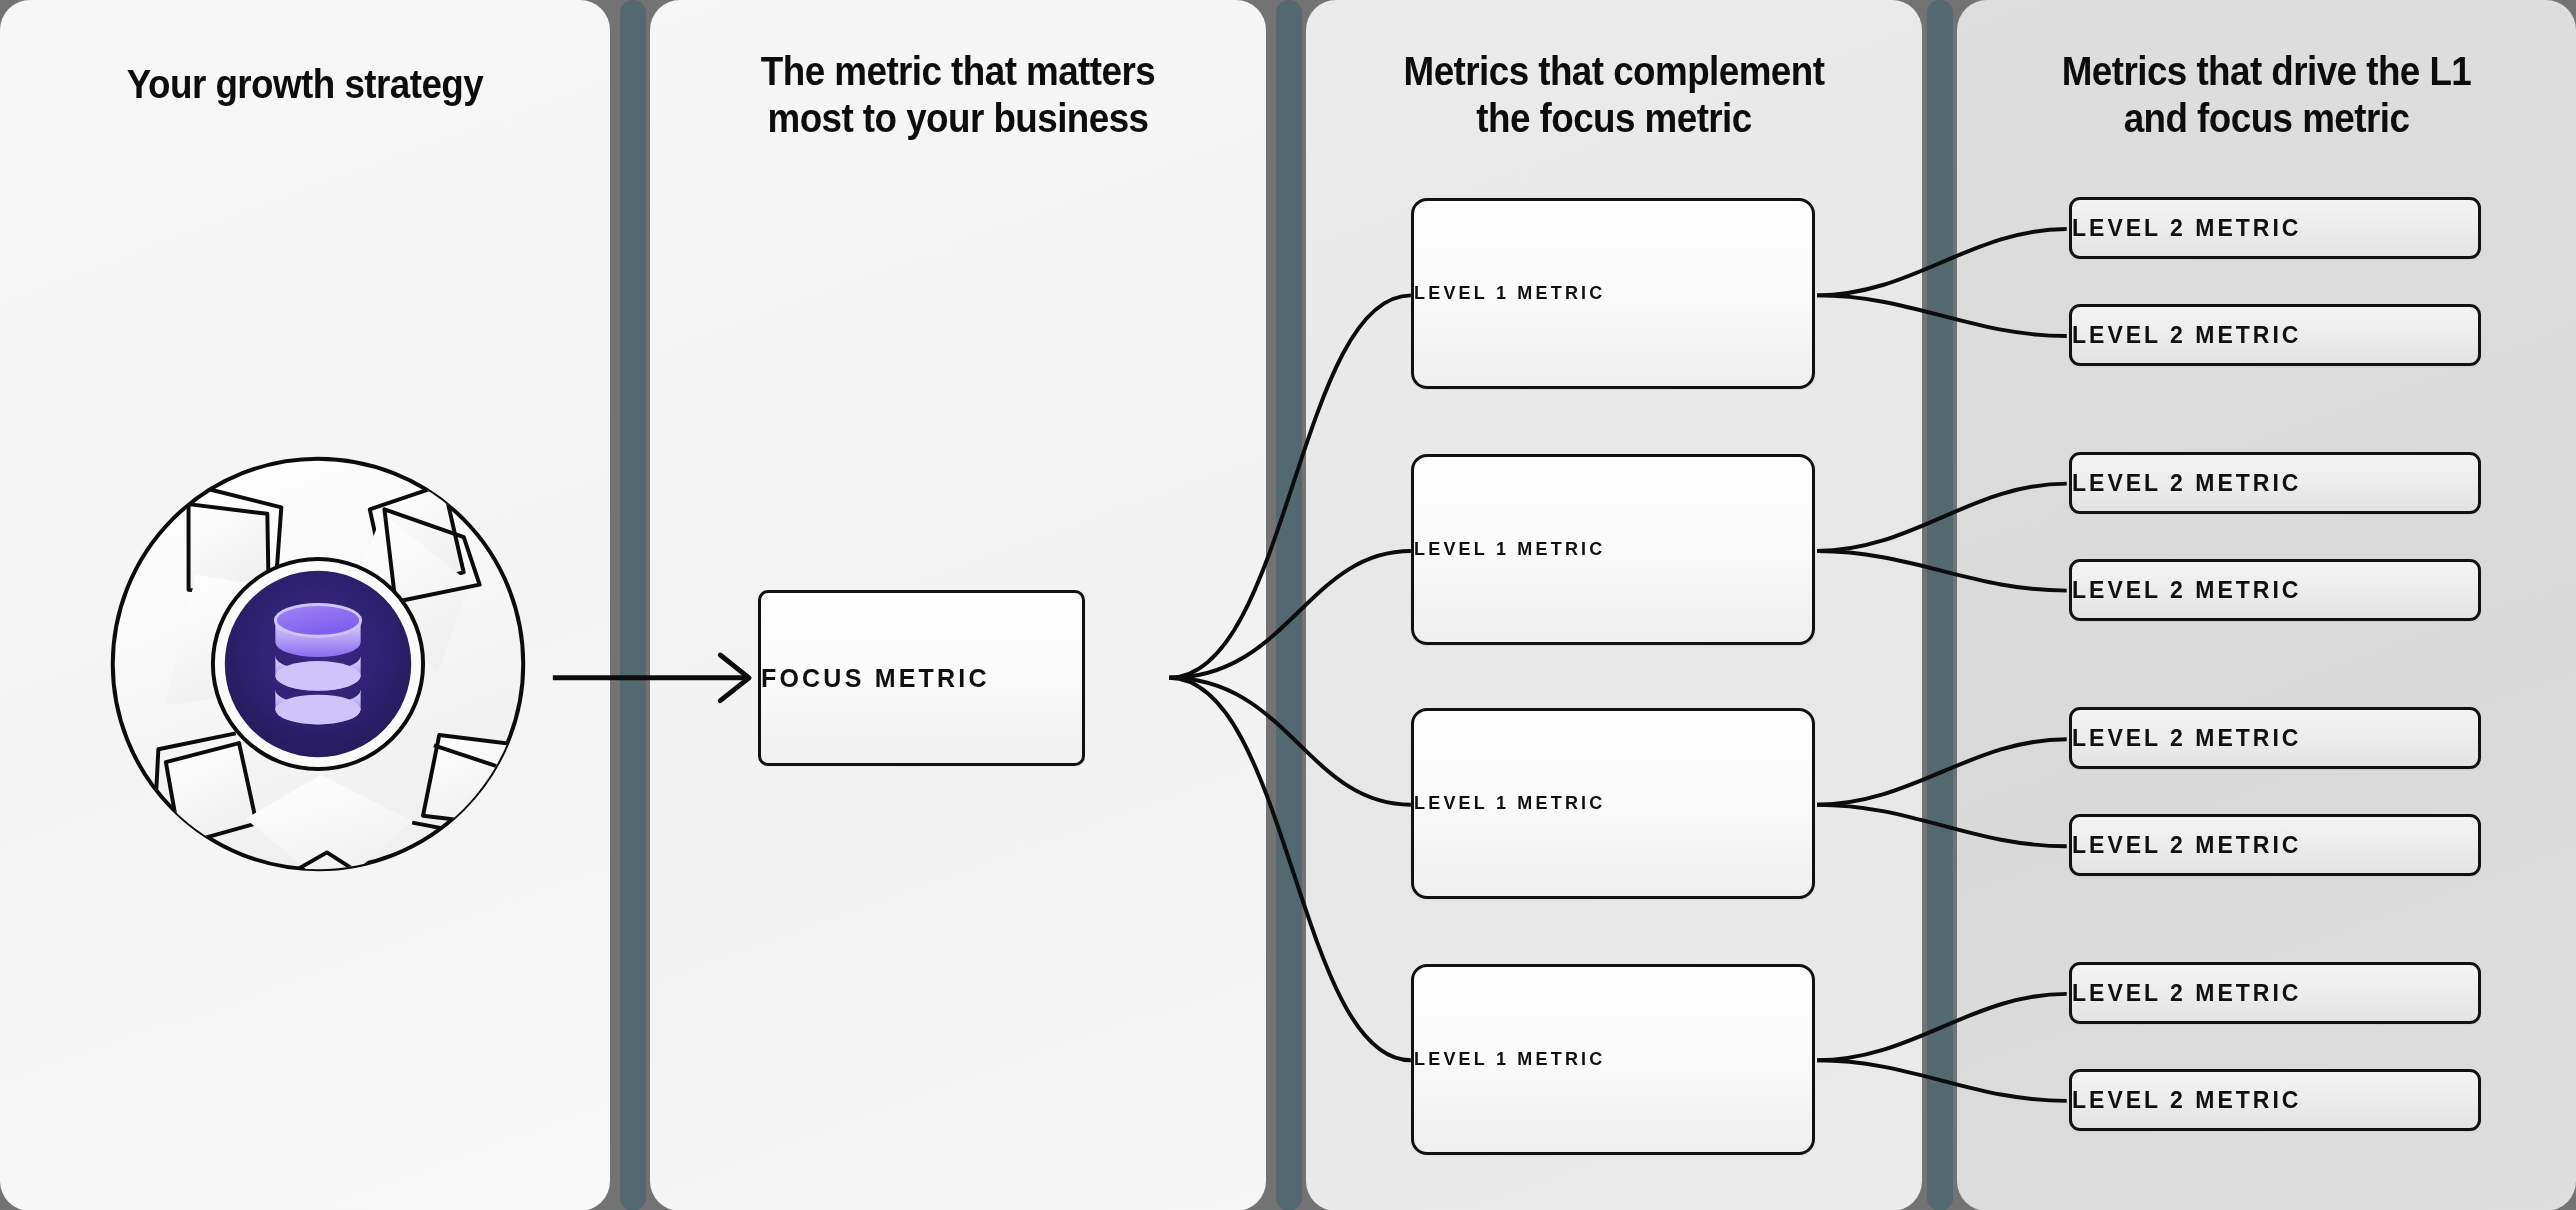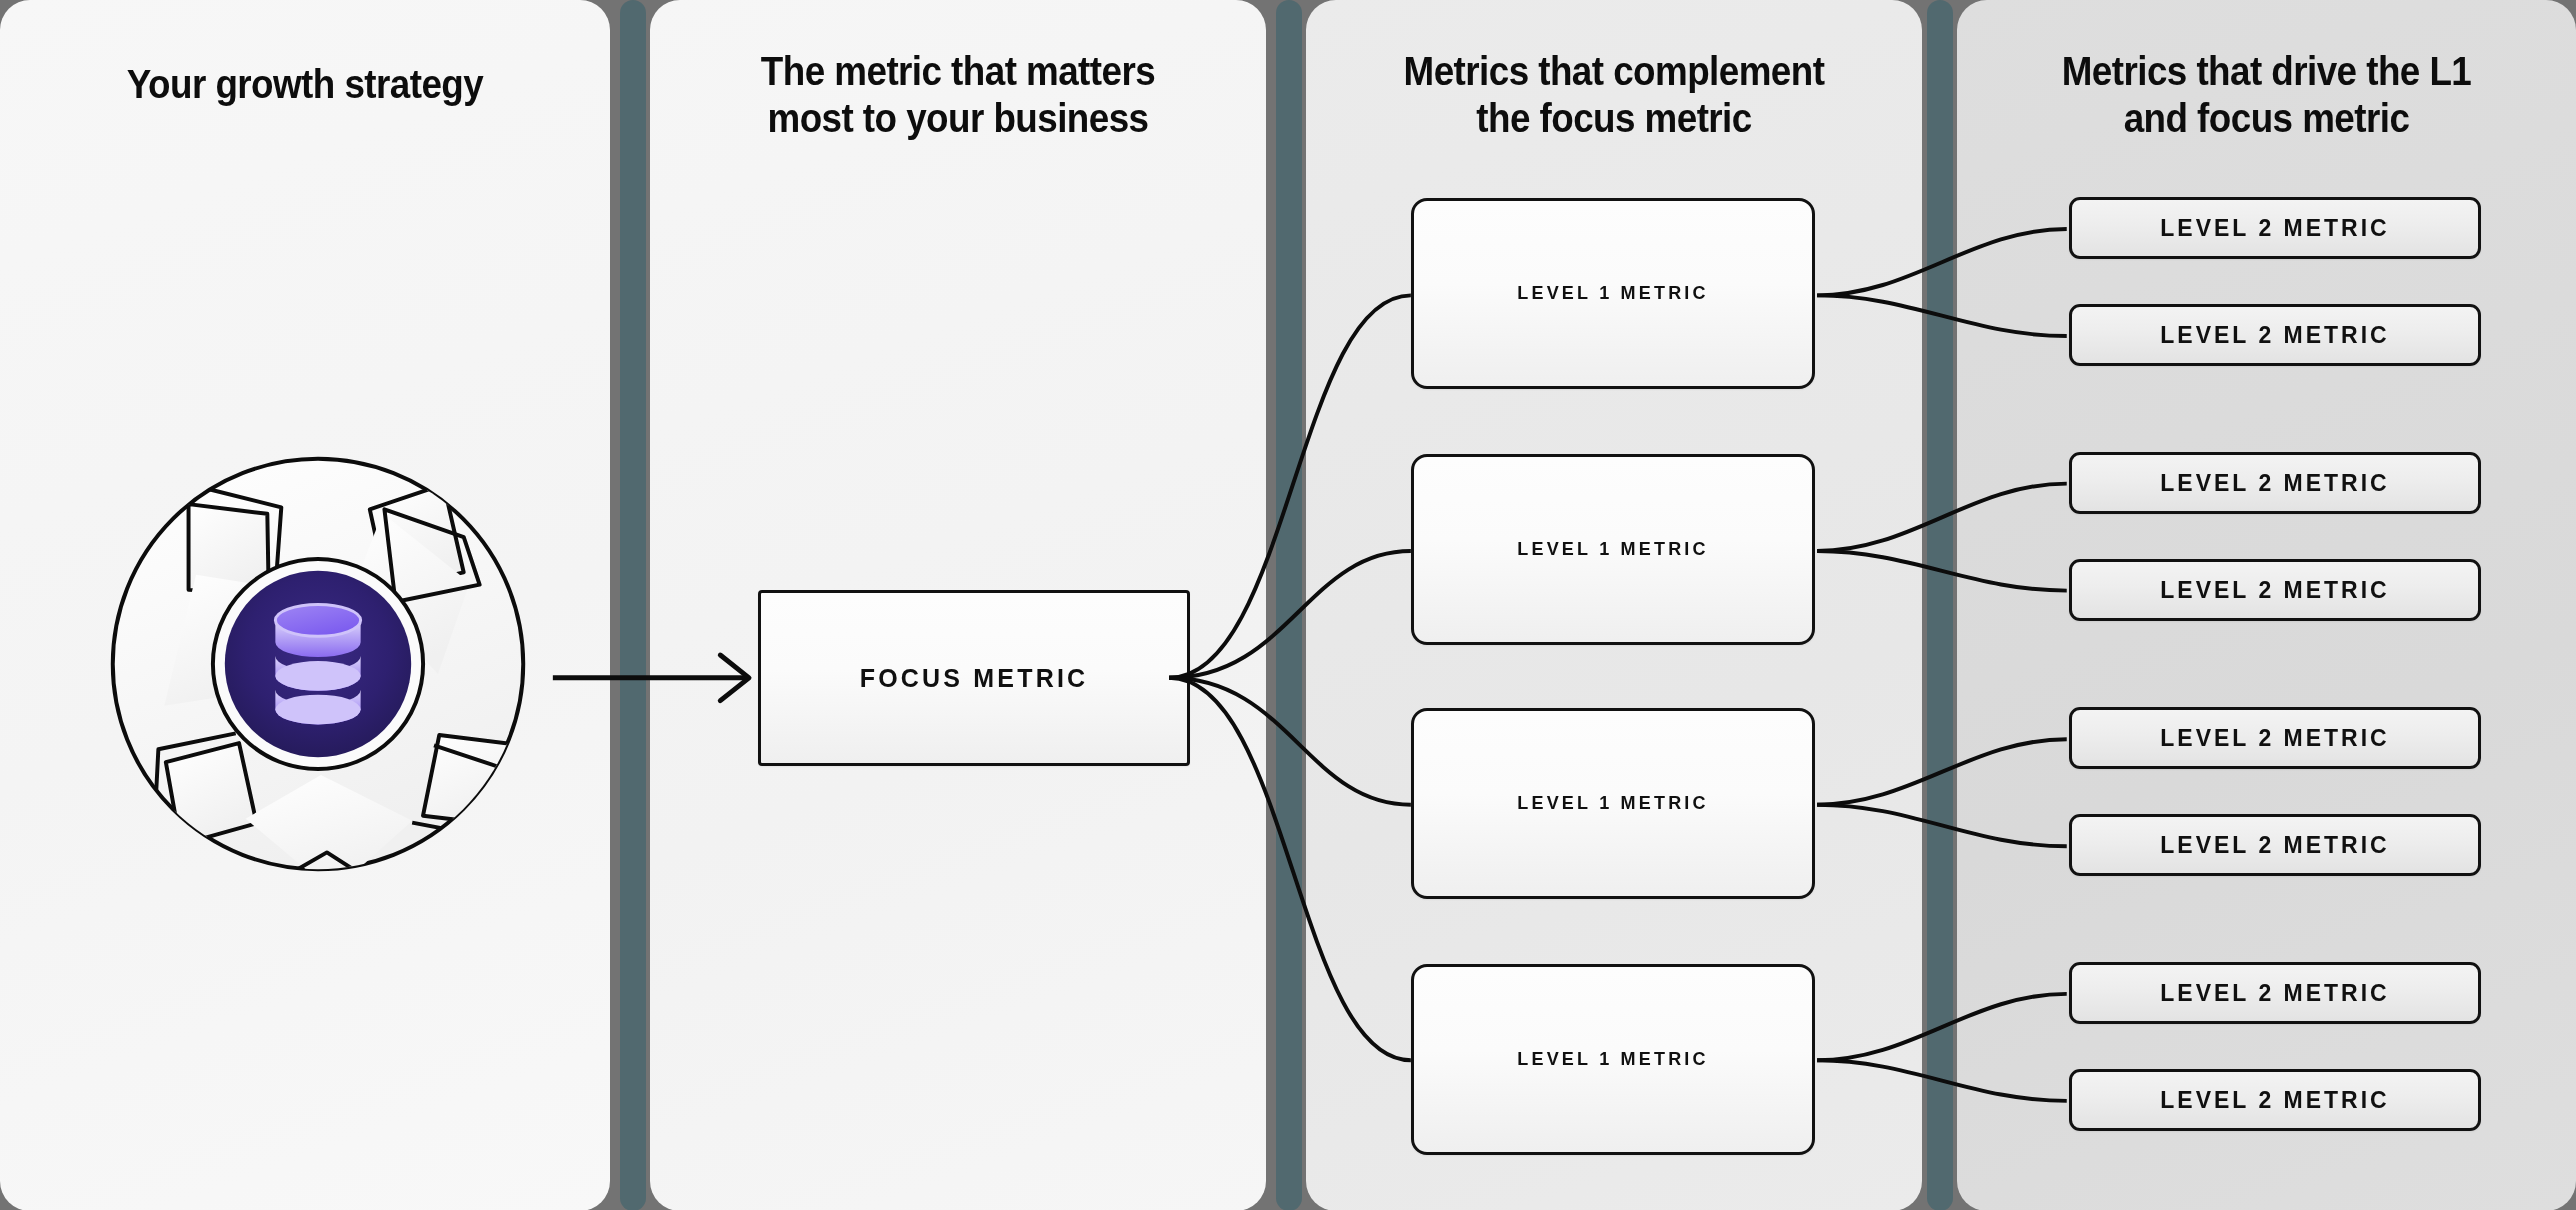--- a/index.html
+++ b/index.html
@@ -74,30 +74,29 @@
 
   
   .mbox {
     position: absolute;
     box-sizing: border-box;
     border: 3px solid #111111;
     border-radius: 14px;
     background: linear-gradient(180deg,#fdfdfd 0%, #fbfbfb 45%, #efefef 100%);
     display: flex;
     align-items: center;
-    justify-content: center;
     color: #101010;
     font-weight: 700;
     letter-spacing: 3.2px;
     box-shadow: 0 1px 2px rgba(0,0,0,0.06);
   }
   .mbox.focus {
-    left: 758px;  top: 590px;  width: 432px;  height: 176px;
+    left: 758px;  top: 590px;  width: 327px;  height: 176px;
     font-size: 25px;
-    border-radius: 4px;
+    border-radius: 10px;
   }
   .mbox.l1 {
     left: 1411px; width: 404px; height: 191px;
     font-size: 18px;
     border-radius: 16px;
   }
   .mbox.l1.r1 { top: 198px; }
   .mbox.l1.r2 { top: 454px; }
   .mbox.l1.r3 { top: 708px; }
   .mbox.l1.r4 { top: 964px; }

